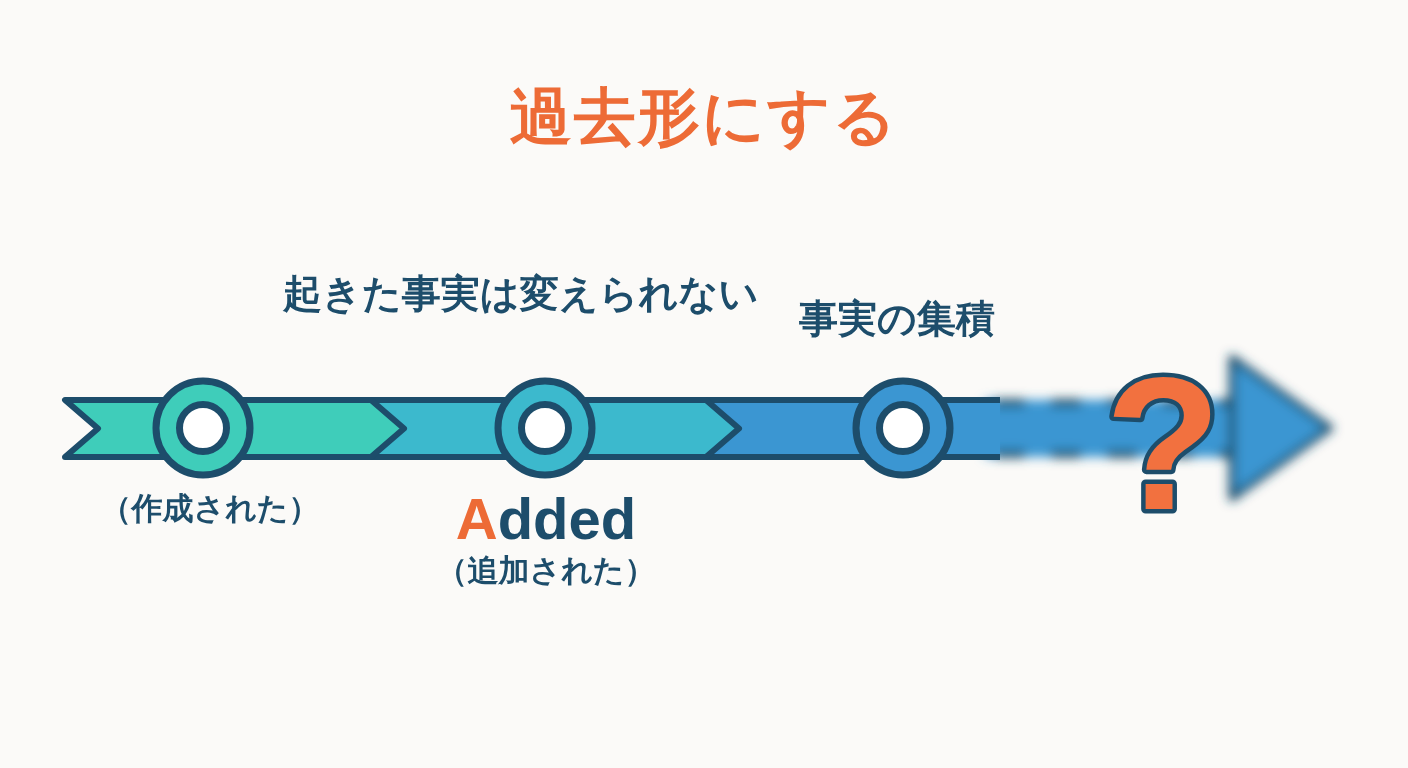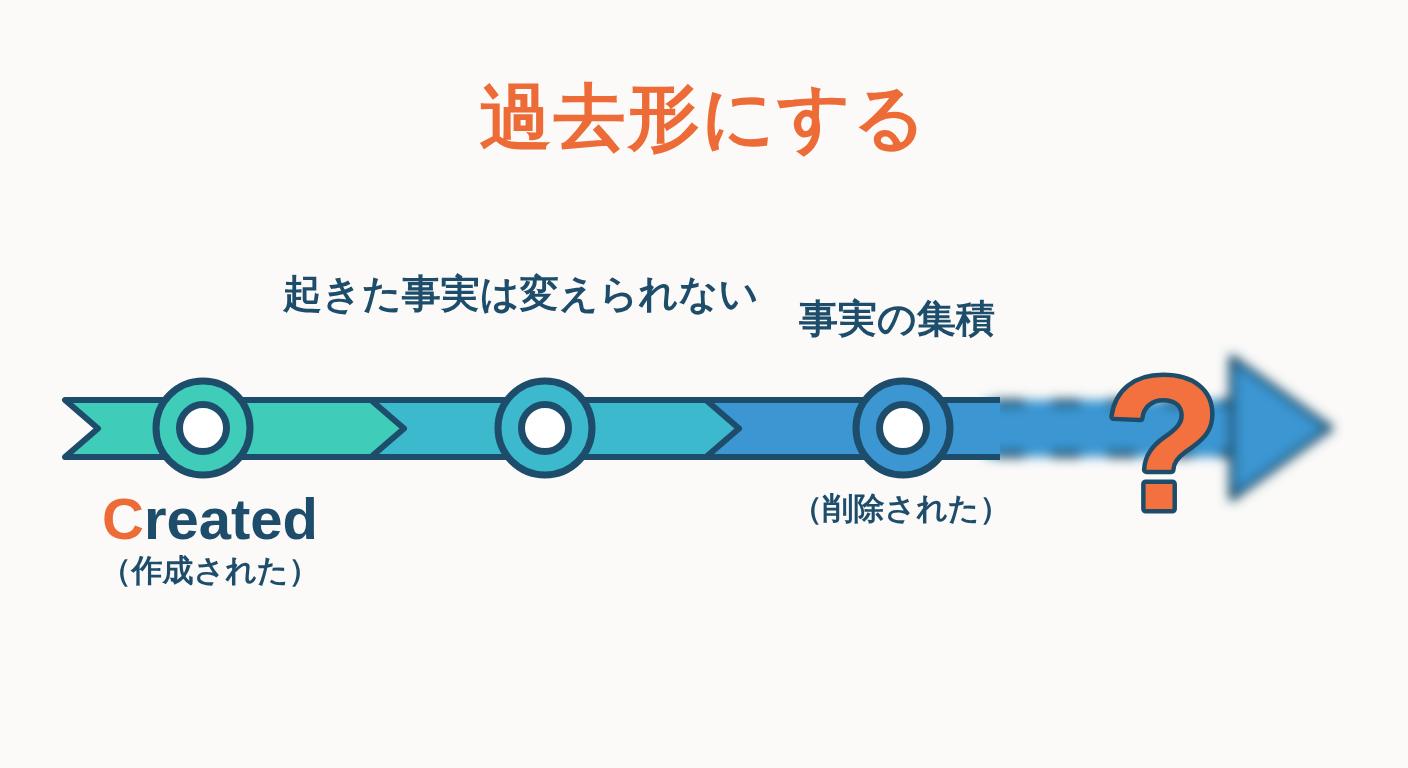--- a/index.html
+++ b/index.html
@@ -6,21 +6,21 @@
   .stage{
     position:relative;
     width:1408px;height:768px;
     background:var(--bg,#FBFAF8);
     overflow:hidden;
     font-family:"Liberation Sans","DejaVu Sans",sans-serif;
   }
   .title{
     position:absolute;top:52px;left:0;width:100%;
     text-align:center;
-    font-size:72px;line-height:130px;font-weight:bold;
+    font-size:62px;line-height:130px;font-weight:bold;
     color:var(--orange,#ED6B36);
     letter-spacing:2px;
     white-space:nowrap;
   }
   .annotation{
     position:absolute;
     font-size:39px;font-weight:bold;line-height:52px;
     color:var(--navy,#1D4D6B);
     white-space:nowrap;
   }
@@ -90,22 +90,24 @@
     </g>
     <g>
       <circle cx="903" cy="98" r="47" style="fill:var(--blue,#3B96D2);stroke:var(--navy,#1D4D6B)" stroke-width="7"></circle>
       <circle cx="903" cy="98" r="23.5" style="fill:var(--white,#FFFFFF);stroke:var(--navy,#1D4D6B)" stroke-width="7"></circle>
     </g>
 
     <text x="1163" y="179" text-anchor="middle" font-size="190" font-weight="bold" font-family="Liberation Sans, DejaVu Sans, sans-serif" style="fill:var(--qm-orange,#F2713F);stroke:var(--navy,#1D4D6B)" stroke-width="9" paint-order="stroke" stroke-linejoin="round">?</text>
   </svg>
 
   <div class="node-label label-created">
-    <div class="word"><span class="initial">C</span><span>reated</span></div>
     <div class="ja">（作成された）</div>
   </div>
 
+  <div class="node-label label-added">
+    <div class="word"><span class="initial">A</span><span>dded</span></div>
+    <div class="ja">（追加された）</div>
+  </div>
 
   <div class="node-label label-removed">
-    <div class="ja">（削除された）</div>
   </div>
 
 </div>
 
 </body></html>

